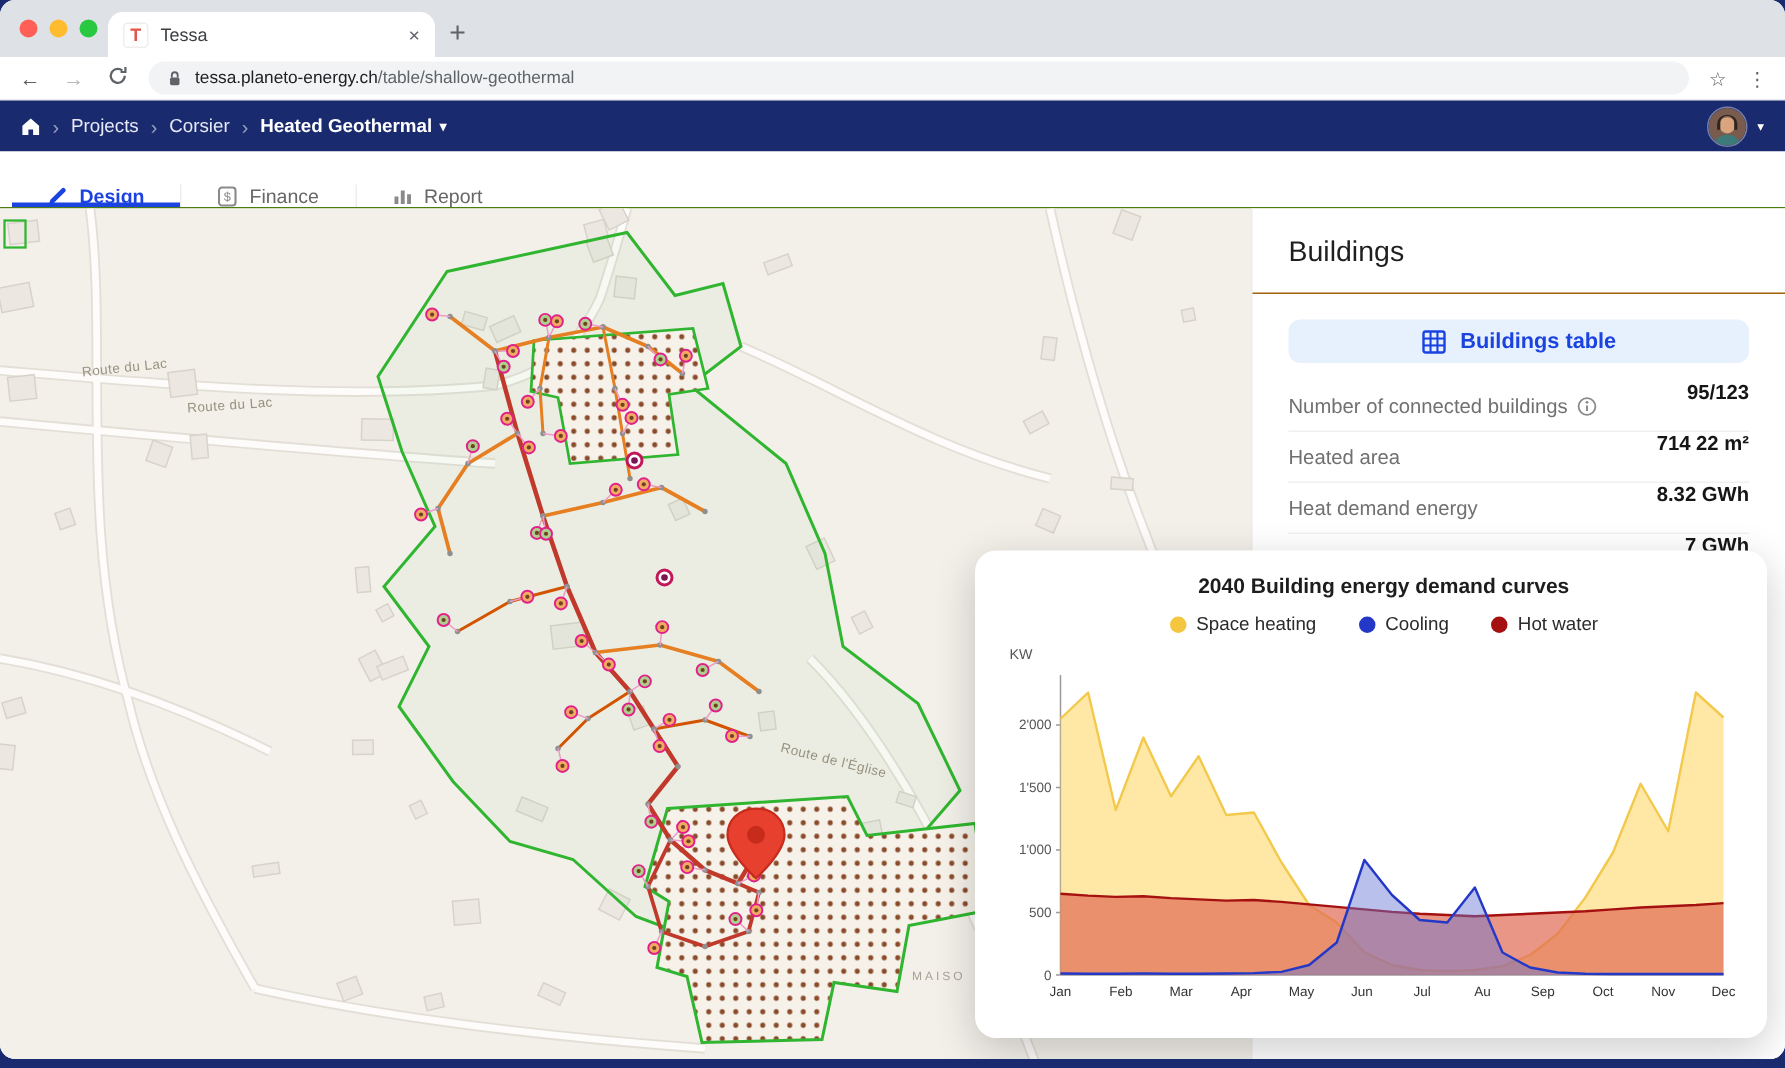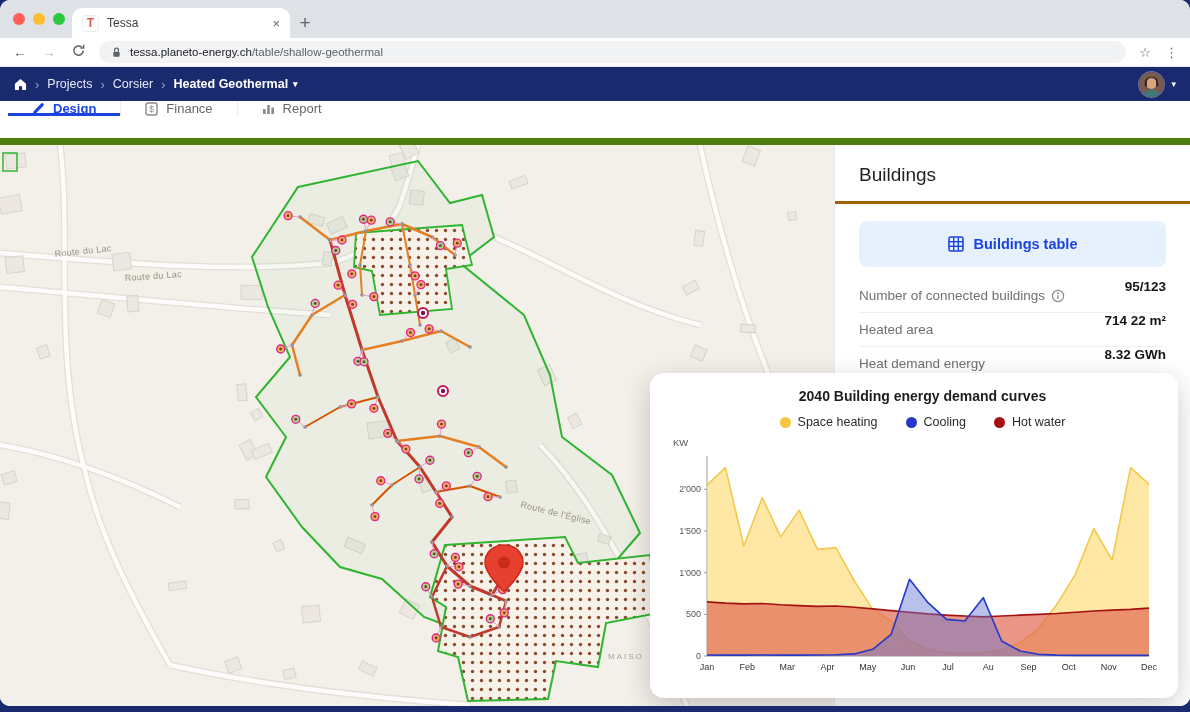--- a/index.html
+++ b/index.html
@@ -29,33 +29,33 @@
   
   .appbar{height:34px;background:#1A2A6E;display:flex;align-items:center;padding:0 14px;color:#E6E9F7;font-size:12.5px;gap:8px;flex:none;}
   .crumb-sep{color:rgba(255,255,255,.55);font-size:13px;}
   .crumb{color:#E6E9F7;}
   .crumb-current{color:#fff;font-weight:bold;display:flex;align-items:center;gap:5px;}
   .caret{font-size:9px;color:#fff;}
   .appbar-right{margin-left:auto;display:flex;align-items:center;gap:6px;}
   .avatar{width:25px;height:25px;border-radius:50%;overflow:hidden;border:1px solid rgba(255,255,255,.4);}
 
   
-  .tabnav{height:37px;background:#fff;border-bottom:7px solid #4d7c0f;display:flex;align-items:flex-start;padding:0 8px;flex:none;}
+  .tabnav{height:37px;background:#fff;border-bottom:1px solid #4d7c0f;display:flex;align-items:flex-end;padding:0 8px;flex:none;}
   .tn-item{display:flex;align-items:center;gap:8px;padding:0 24px;font-size:13px;color:#666;position:relative;}
   .tn-item + .tn-item{border-left:1px solid #EDEDED;}
   .tn-item.active{color:#1B43E0;font-weight:bold;}
   .tn-item.active::after{content:"";position:absolute;left:0;right:0;bottom:0;height:3px;background:#1B43E0;}
 
   
   .content{position:relative;height:569px;background:#F3F0EA;flex:none;}
   .mapwrap{position:absolute;left:0;top:0;width:835px;height:569px;}
 
   .panel{position:absolute;right:0;top:0;width:356px;height:569px;background:#fff;border-left:1px solid #ECECEC;box-sizing:border-box;}
-  .panel-title{font-size:19px;color:#1f1f1f;padding:19px 24px 15px 24px;border-bottom:3px solid #a16207;}
-  .table-btn{display:flex;align-items:center;justify-content:center;gap:10px;margin:17px 24px 10px 24px;width:calc(100% - 48px);height:46px;background:#E7F0FD;border:none;border-radius:8px;color:#1B43E0;font-weight:bold;font-size:14.5px;font-family:inherit;cursor:pointer;}
+  .panel-title{font-size:19px;color:#1f1f1f;padding:19px 24px 15px 24px;border-bottom:1px solid #a16207;}
+  .table-btn{display:flex;align-items:center;justify-content:center;gap:10px;margin:17px 24px 10px 24px;width:calc(100% - 48px);height:29px;background:#E7F0FD;border:none;border-radius:8px;color:#1B43E0;font-weight:bold;font-size:14.5px;font-family:inherit;cursor:pointer;}
   .stats{padding:2px 24px 0 24px;}
   .stat-row{display:flex;justify-content:space-between;height:33px;border-bottom:1px solid #F0F0F0;font-size:13.5px;}
   .stat-label{color:#707070;display:flex;align-items:center;gap:6px;}
   .stat-value{color:#161616;font-weight:bold;}
 
   
   .chart-card{position:absolute;left:650px;top:228px;width:528px;height:325px;background:#fff;border-radius:14px;box-shadow:0 8px 28px rgba(0,0,0,.20);padding:15px 2px 10px 19px;box-sizing:border-box;}
   .chart-title{text-align:center;font-weight:bold;font-size:14px;color:#1d1d1d;}
   .legend{display:flex;justify-content:center;gap:28px;margin-top:11px;font-size:12.5px;color:#2b2b2b;align-items:center;}
   .legend-item{display:flex;align-items:center;gap:7px;}

